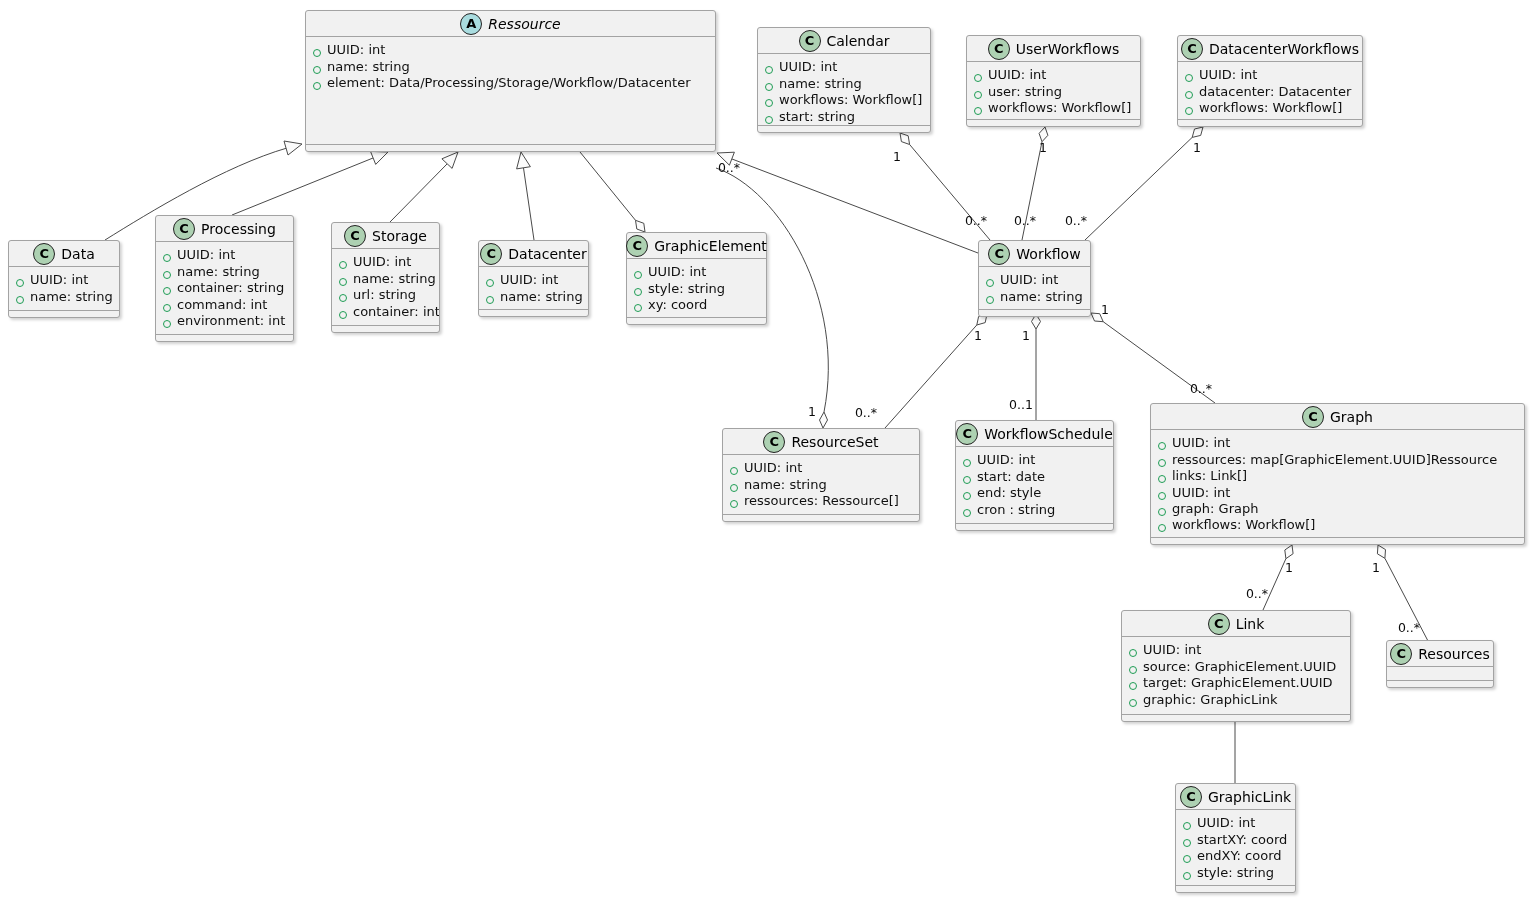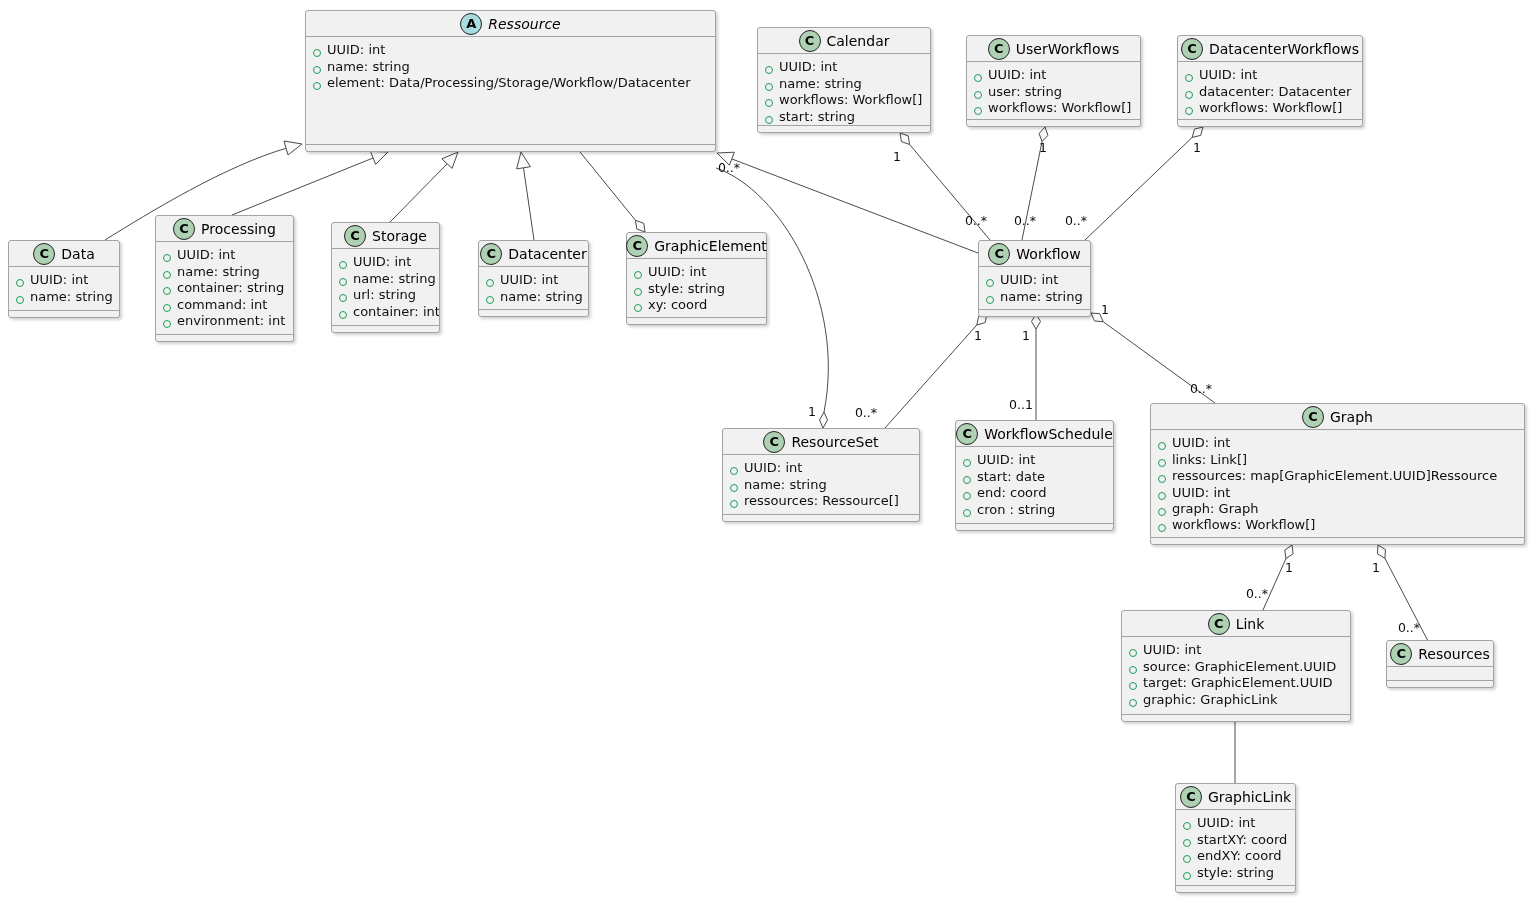--- a/index.html
+++ b/index.html
@@ -386,21 +386,21 @@
         <div class="attr-row">
           <span class="field-icon"></span>
           <span class="attr-text">UUID: int</span>
         </div>
         <div class="attr-row">
           <span class="field-icon"></span>
           <span class="attr-text">start: date</span>
         </div>
         <div class="attr-row">
           <span class="field-icon"></span>
-          <span class="attr-text">end: coord</span>
+          <span class="attr-text">end: style</span>
         </div>
         <div class="attr-row">
           <span class="field-icon"></span>
           <span class="attr-text">cron : string</span>
         </div>
       </div>
     <div class="class-methods"></div>
   </div>
 
   <div class="class-box" style="left:1150px; top:403px; width:375px; height:142px;">
@@ -408,25 +408,25 @@
       <span class="class-circle">C</span>
       <span class="class-title">Graph</span>
     </div>
     <div class="class-attrs">
         <div class="attr-row">
           <span class="field-icon"></span>
           <span class="attr-text">UUID: int</span>
         </div>
         <div class="attr-row">
           <span class="field-icon"></span>
+          <span class="attr-text">ressources: map[GraphicElement.UUID]Ressource</span>
+        </div>
+        <div class="attr-row">
+          <span class="field-icon"></span>
           <span class="attr-text">links: Link[]</span>
-        </div>
-        <div class="attr-row">
-          <span class="field-icon"></span>
-          <span class="attr-text">ressources: map[GraphicElement.UUID]Ressource</span>
         </div>
         <div class="attr-row">
           <span class="field-icon"></span>
           <span class="attr-text">UUID: int</span>
         </div>
         <div class="attr-row">
           <span class="field-icon"></span>
           <span class="attr-text">graph: Graph</span>
         </div>
         <div class="attr-row">

